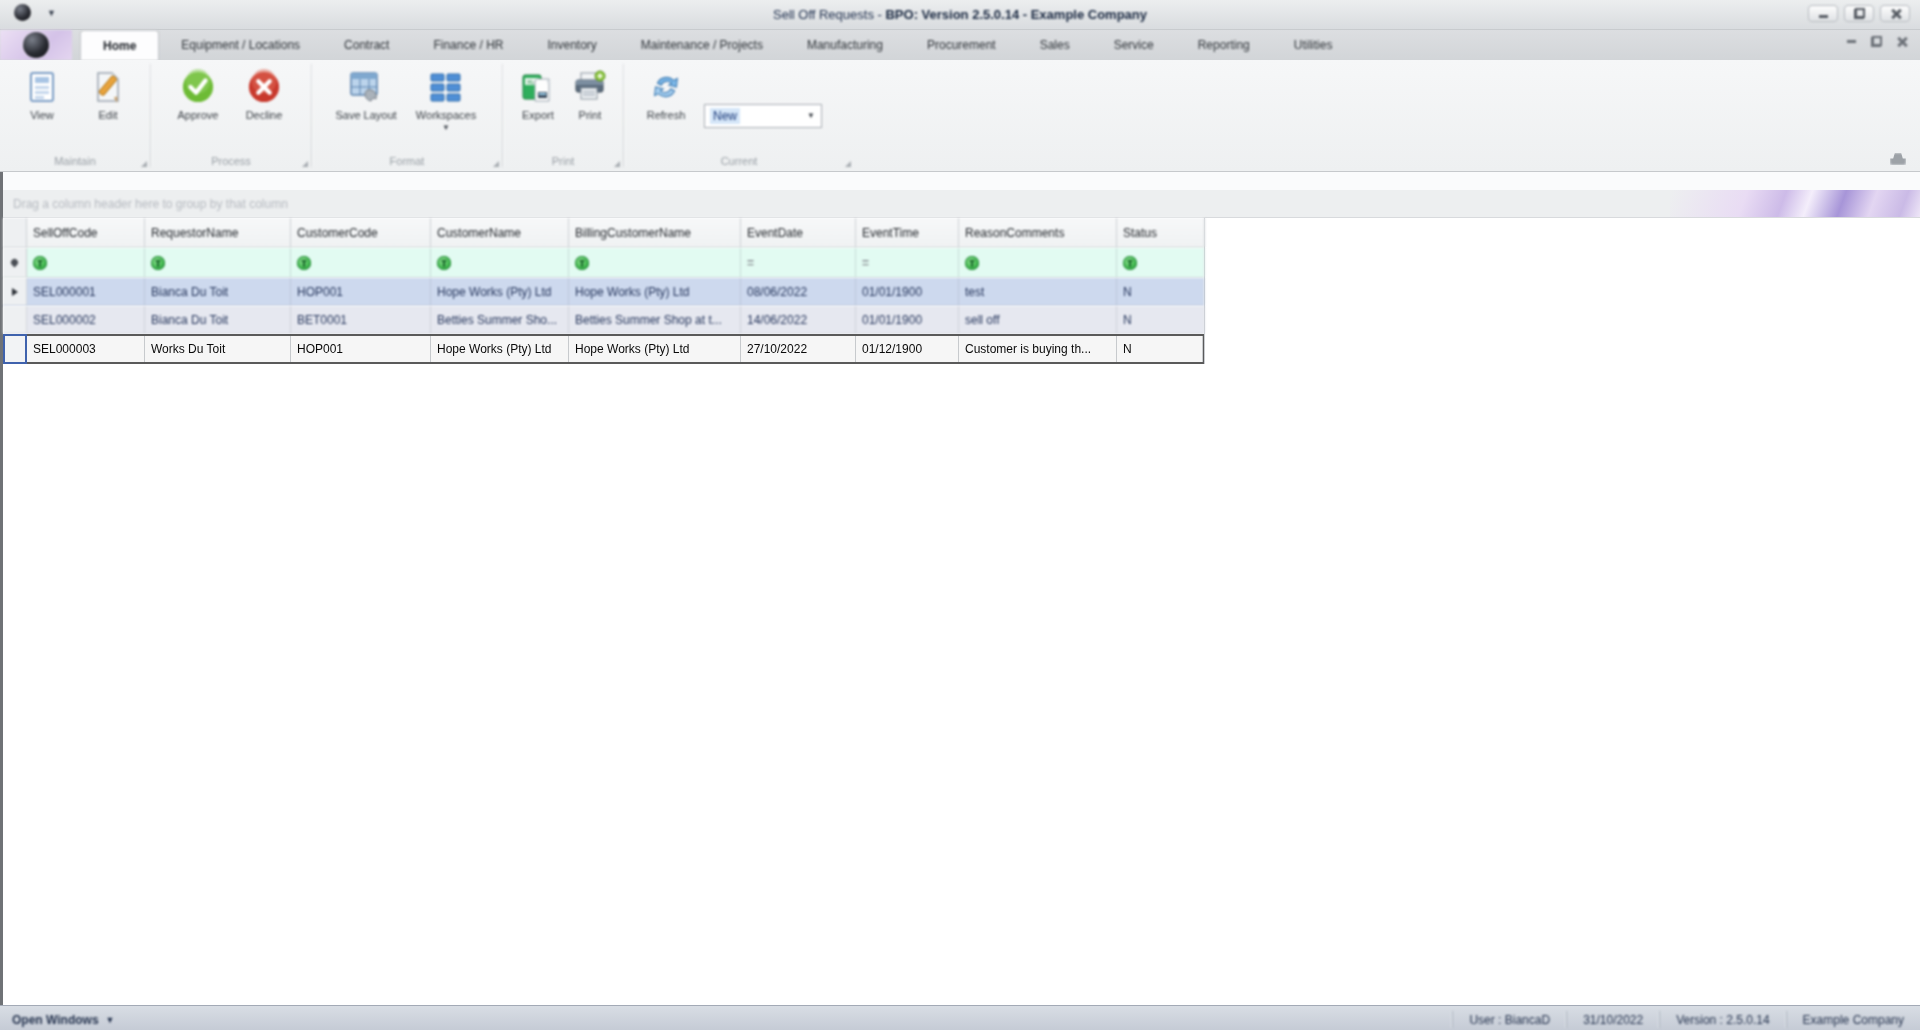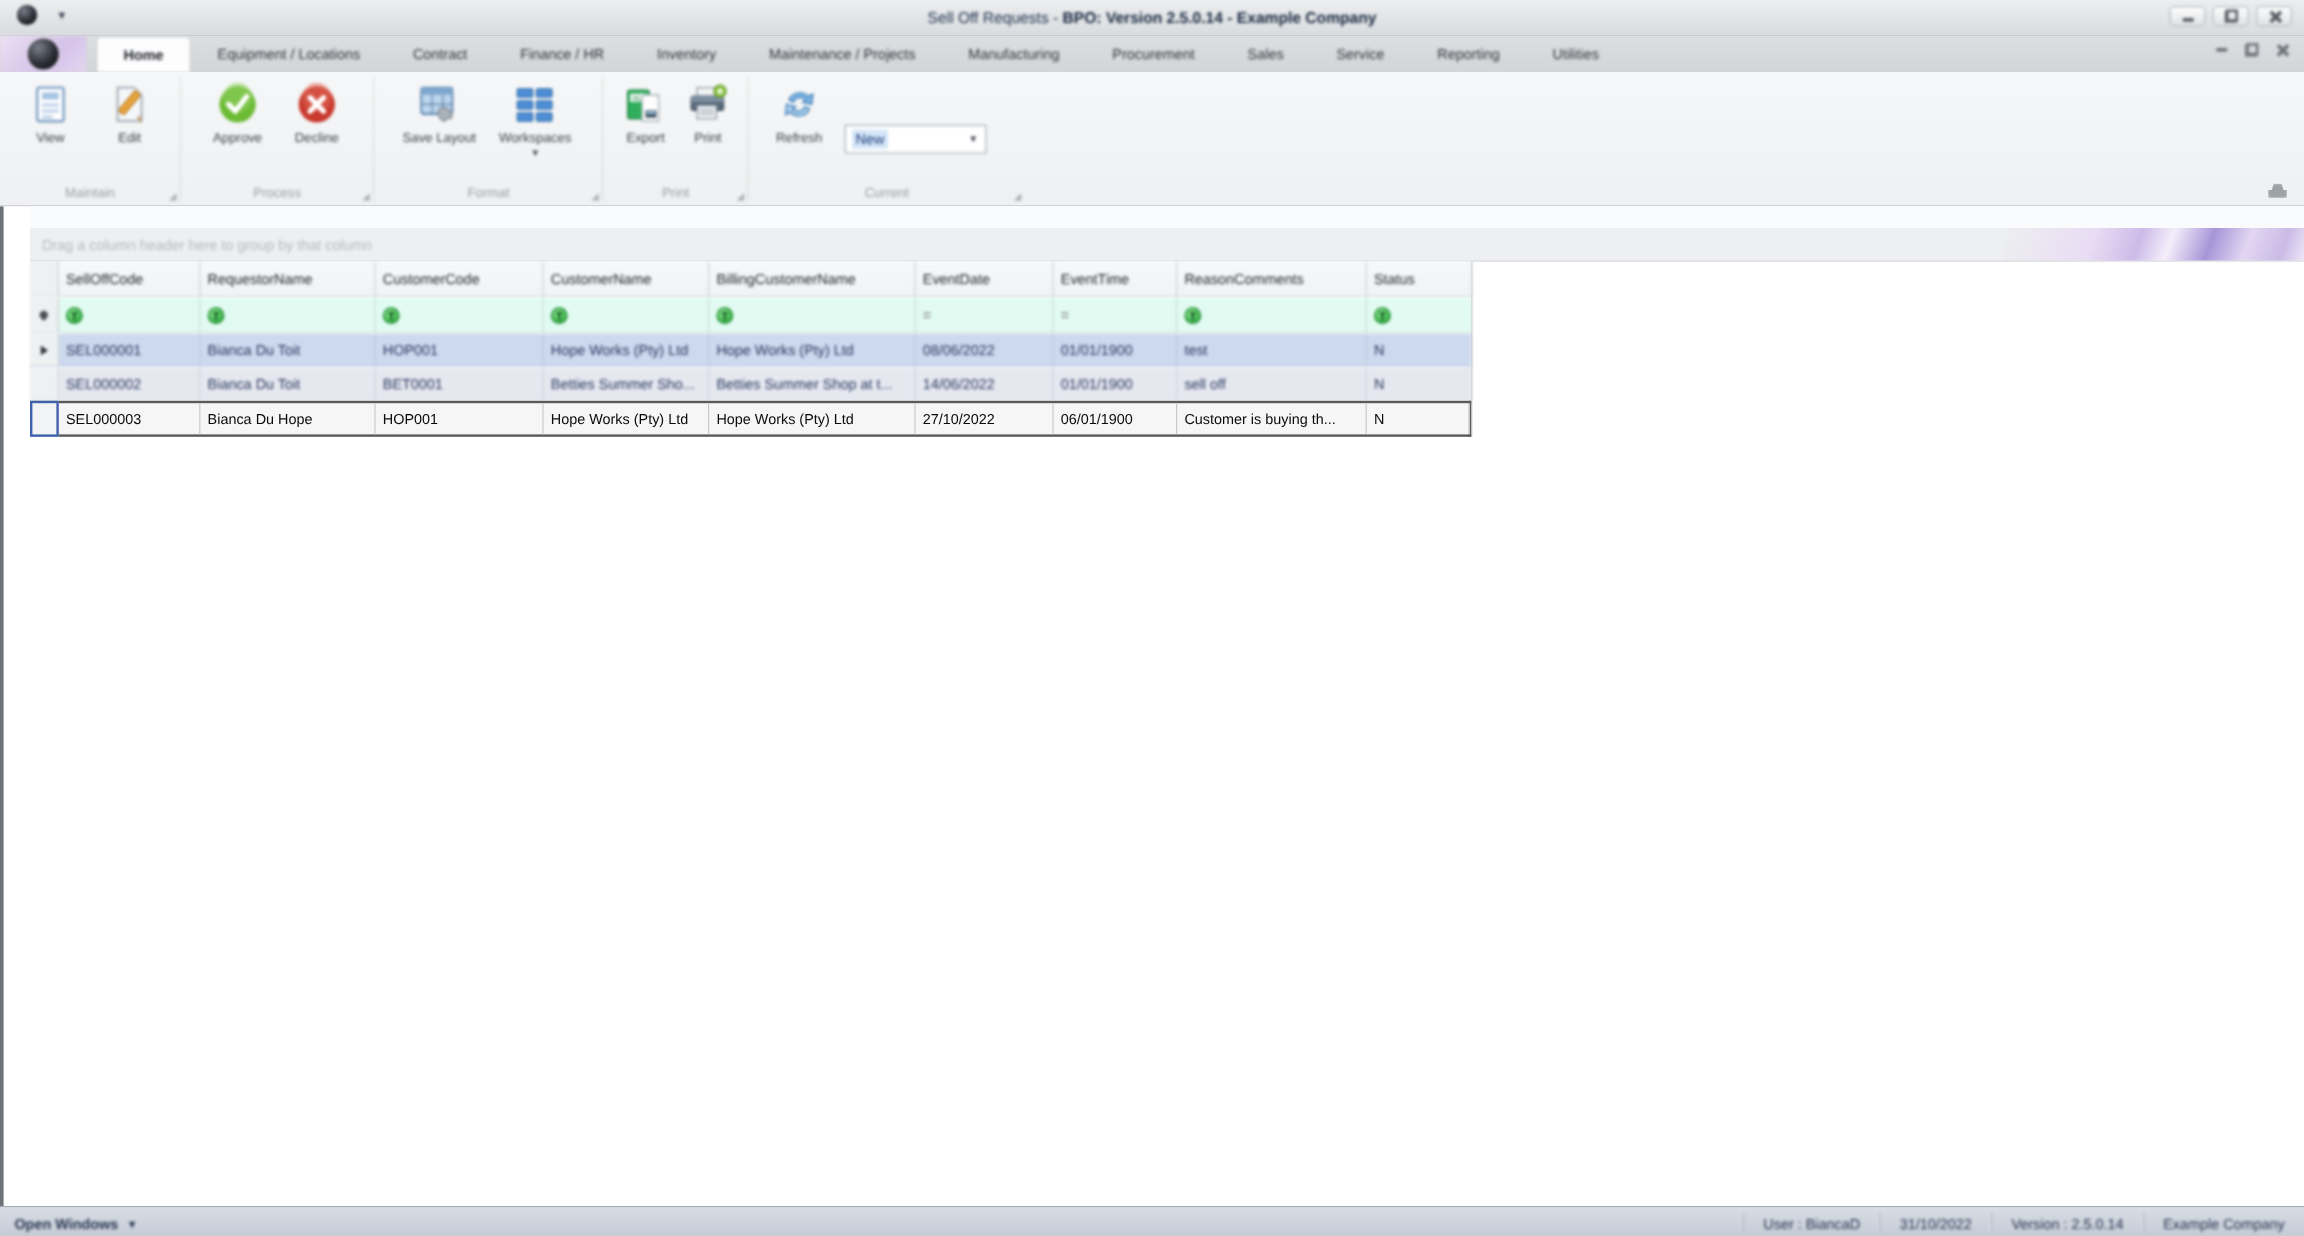--- a/index.html
+++ b/index.html
@@ -52,21 +52,21 @@
   .rsep { width:1px; background:linear-gradient(#dcdee1,#cfd2d5); margin:4px 0; box-shadow:1px 0 0 #fbfcfc; }
   .rbtn { width:62px; display:flex; flex-direction:column; align-items:center; gap:5px; padding-top:4px; font-size:11px; color:#3a3f45; text-align:center; border-radius:3px; }
   .rbtn .ic { width:34px; height:34px; display:flex; align-items:center; justify-content:center; }
   .rbtn .caret { font-size:8px; color:#4a4f57; line-height:4px; }
   .combo { align-self:center; margin-top:14px; width:118px; height:24px; background:#fff; border:1px solid #a8adb3; display:flex; align-items:center; position:relative; }
   .combo-text { font-size:12px; color:#1b3a7a; background:#d5e6f8; padding:1px 3px; margin-left:5px; }
   .combo-btn { position:absolute; right:2px; top:2px; bottom:2px; width:16px; display:flex; align-items:center; justify-content:center; font-size:8px; color:#3c4148; }
   .ribbon-corner { position:absolute; right:14px; bottom:6px; width:16px; height:12px; background:#8f949b; border-radius:4px 4px 2px 2px; opacity:.85; clip-path:polygon(0 45%,20% 45%,30% 0,70% 0,80% 45%,100% 45%,100% 100%,0 100%); }
 
   
-  .content { flex:1; background:#fff; position:relative; border-left:3px solid #6f7276;padding-left:22px; }
+  .content { flex:1; background:#fff; position:relative; border-left:3px solid #6f7276; }
   .gap { height:18px; background:#fafbfc; }
   .band { height:28px; background:#edeff0; border-bottom:1px solid #d8dadd; position:relative; display:flex; align-items:center; }
   .band-hint { font-size:12px; color:#b6bac0; padding-left:10px; }
   .swirl { position:absolute; right:0; top:0; bottom:0; width:250px;
     background:linear-gradient(110deg, rgba(237,239,240,0) 0%, #e9dcf4 30%, #cdbbe8 45%, #f4eefb 55%, #a795d8 68%, #e3d6f2 80%, #cabae6 92%, #efe7f8 100%); }
 
   .grid { width:1202px; border-right:1px solid #c9ccd0; font-size:12px; }
   .grow { display:grid; grid-template-columns:24px 118px 146px 140px 138px 172px 115px 103px 158px 88px; }
   .gcell { padding:0 6px; display:flex; align-items:center; overflow:hidden; white-space:nowrap; border-right:1px solid rgba(150,158,170,.35); }
   .sel { justify-content:center; padding:0; background:#eef0f2; border-right:1px solid #c9cdd2; }
@@ -405,26 +405,26 @@
         <div class="gcell">Betties Summer Shop at t...</div>
         <div class="gcell">14/06/2022</div>
         <div class="gcell">01/01/1900</div>
         <div class="gcell">sell off</div>
         <div class="gcell">N</div>
       </div>
 
       <div class="grow drow rfocus">
         <div class="gcell sel"></div>
         <div class="gcell">SEL000003</div>
-        <div class="gcell">Bianca Du Hope</div>
+        <div class="gcell">Works Du Toit</div>
         <div class="gcell">HOP001</div>
         <div class="gcell">Hope Works (Pty) Ltd</div>
         <div class="gcell">Hope Works (Pty) Ltd</div>
         <div class="gcell">27/10/2022</div>
-        <div class="gcell">06/01/1900</div>
+        <div class="gcell">01/12/1900</div>
         <div class="gcell">Customer is buying th...</div>
         <div class="gcell">N</div>
       </div>
 
     </div>
     <div class="whitefill"></div>
   </div>
 
   <div class="statusbar">
     <div class="sb-inner blurry">

